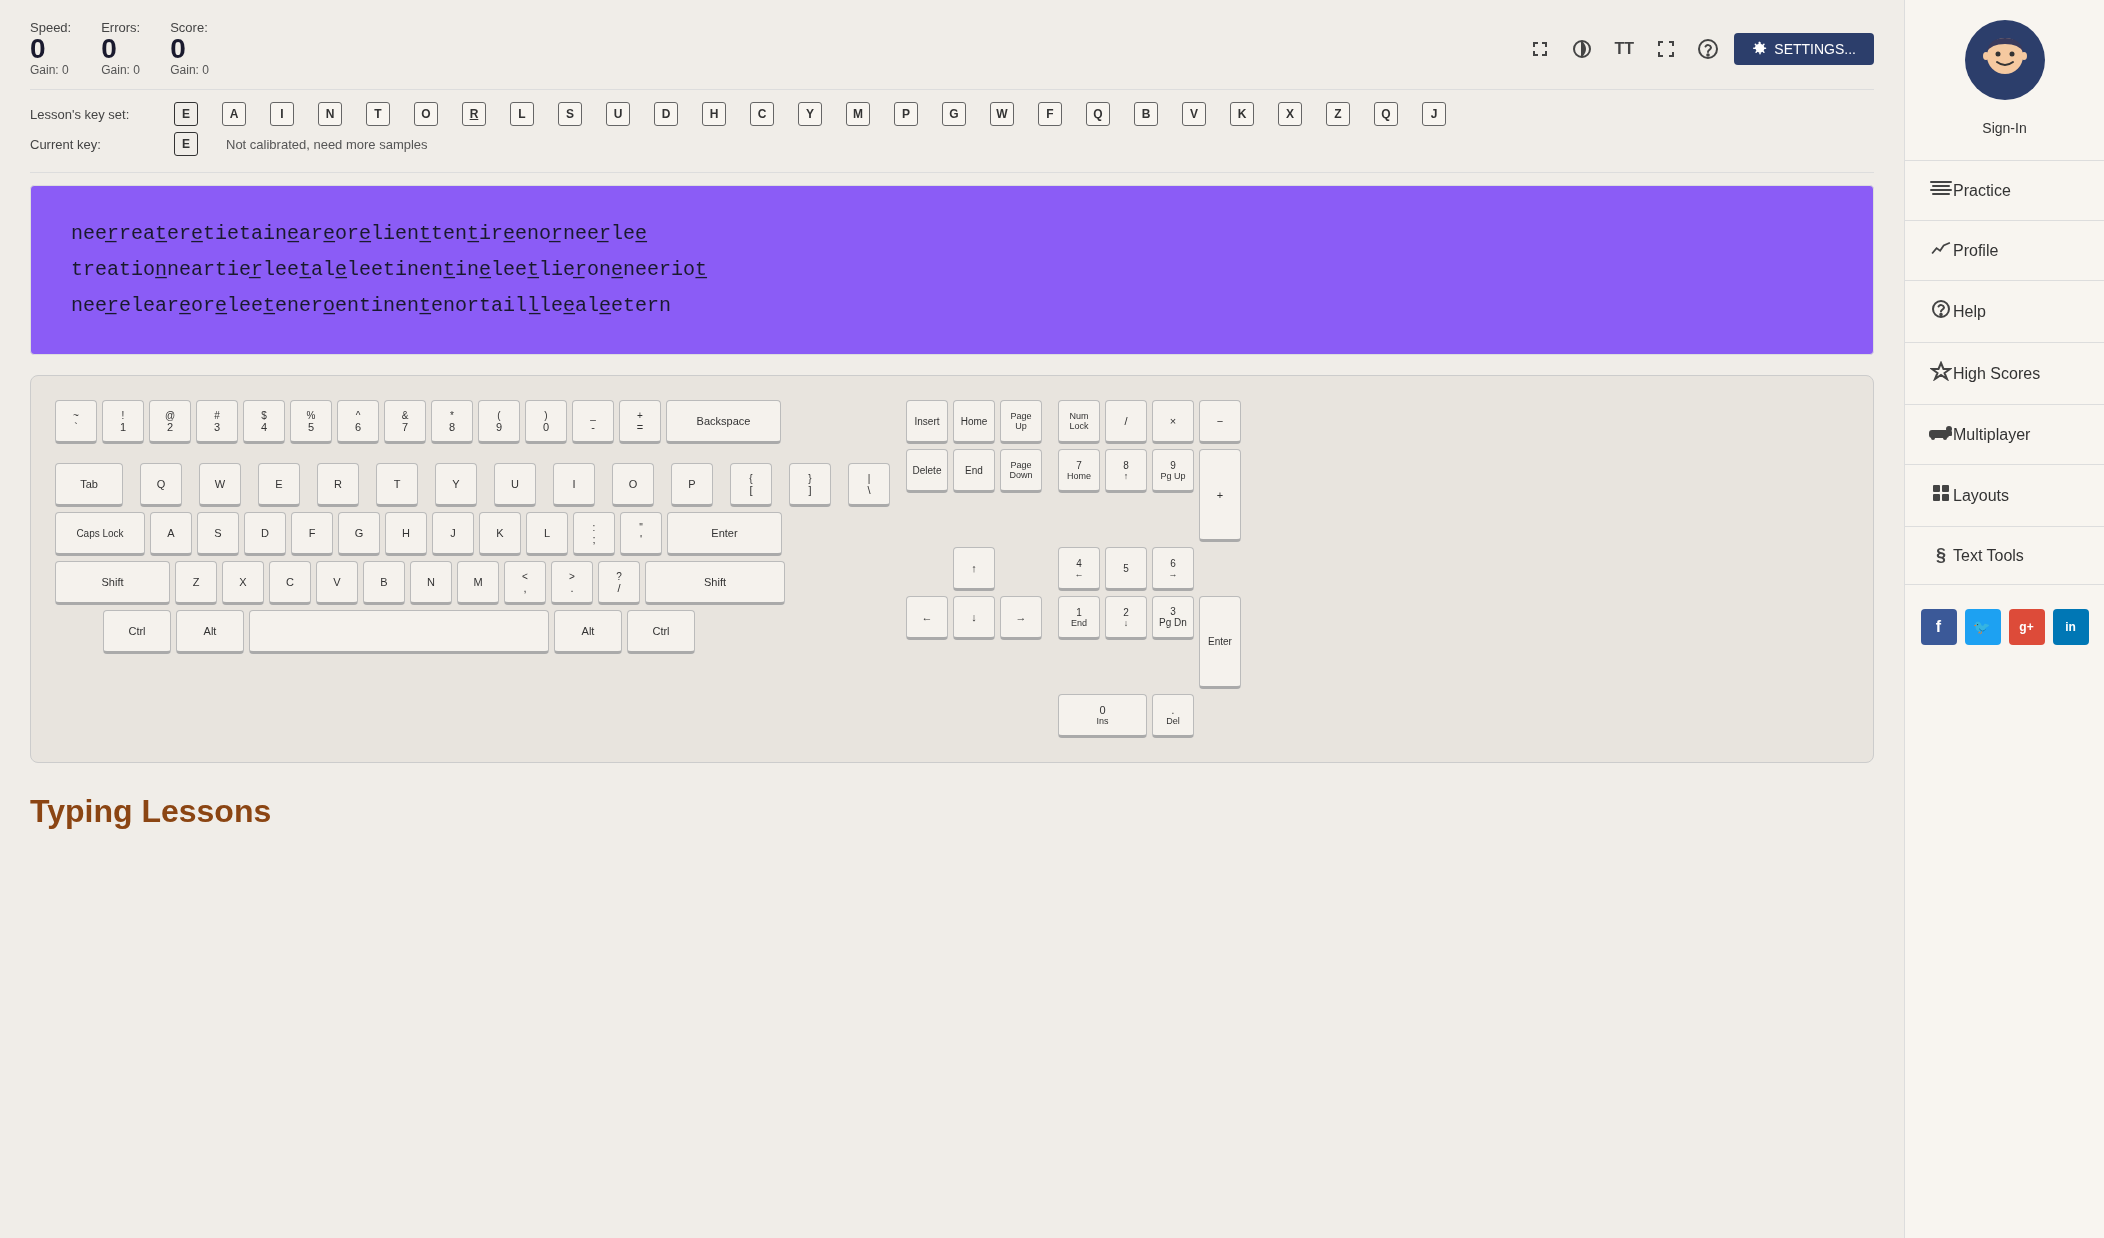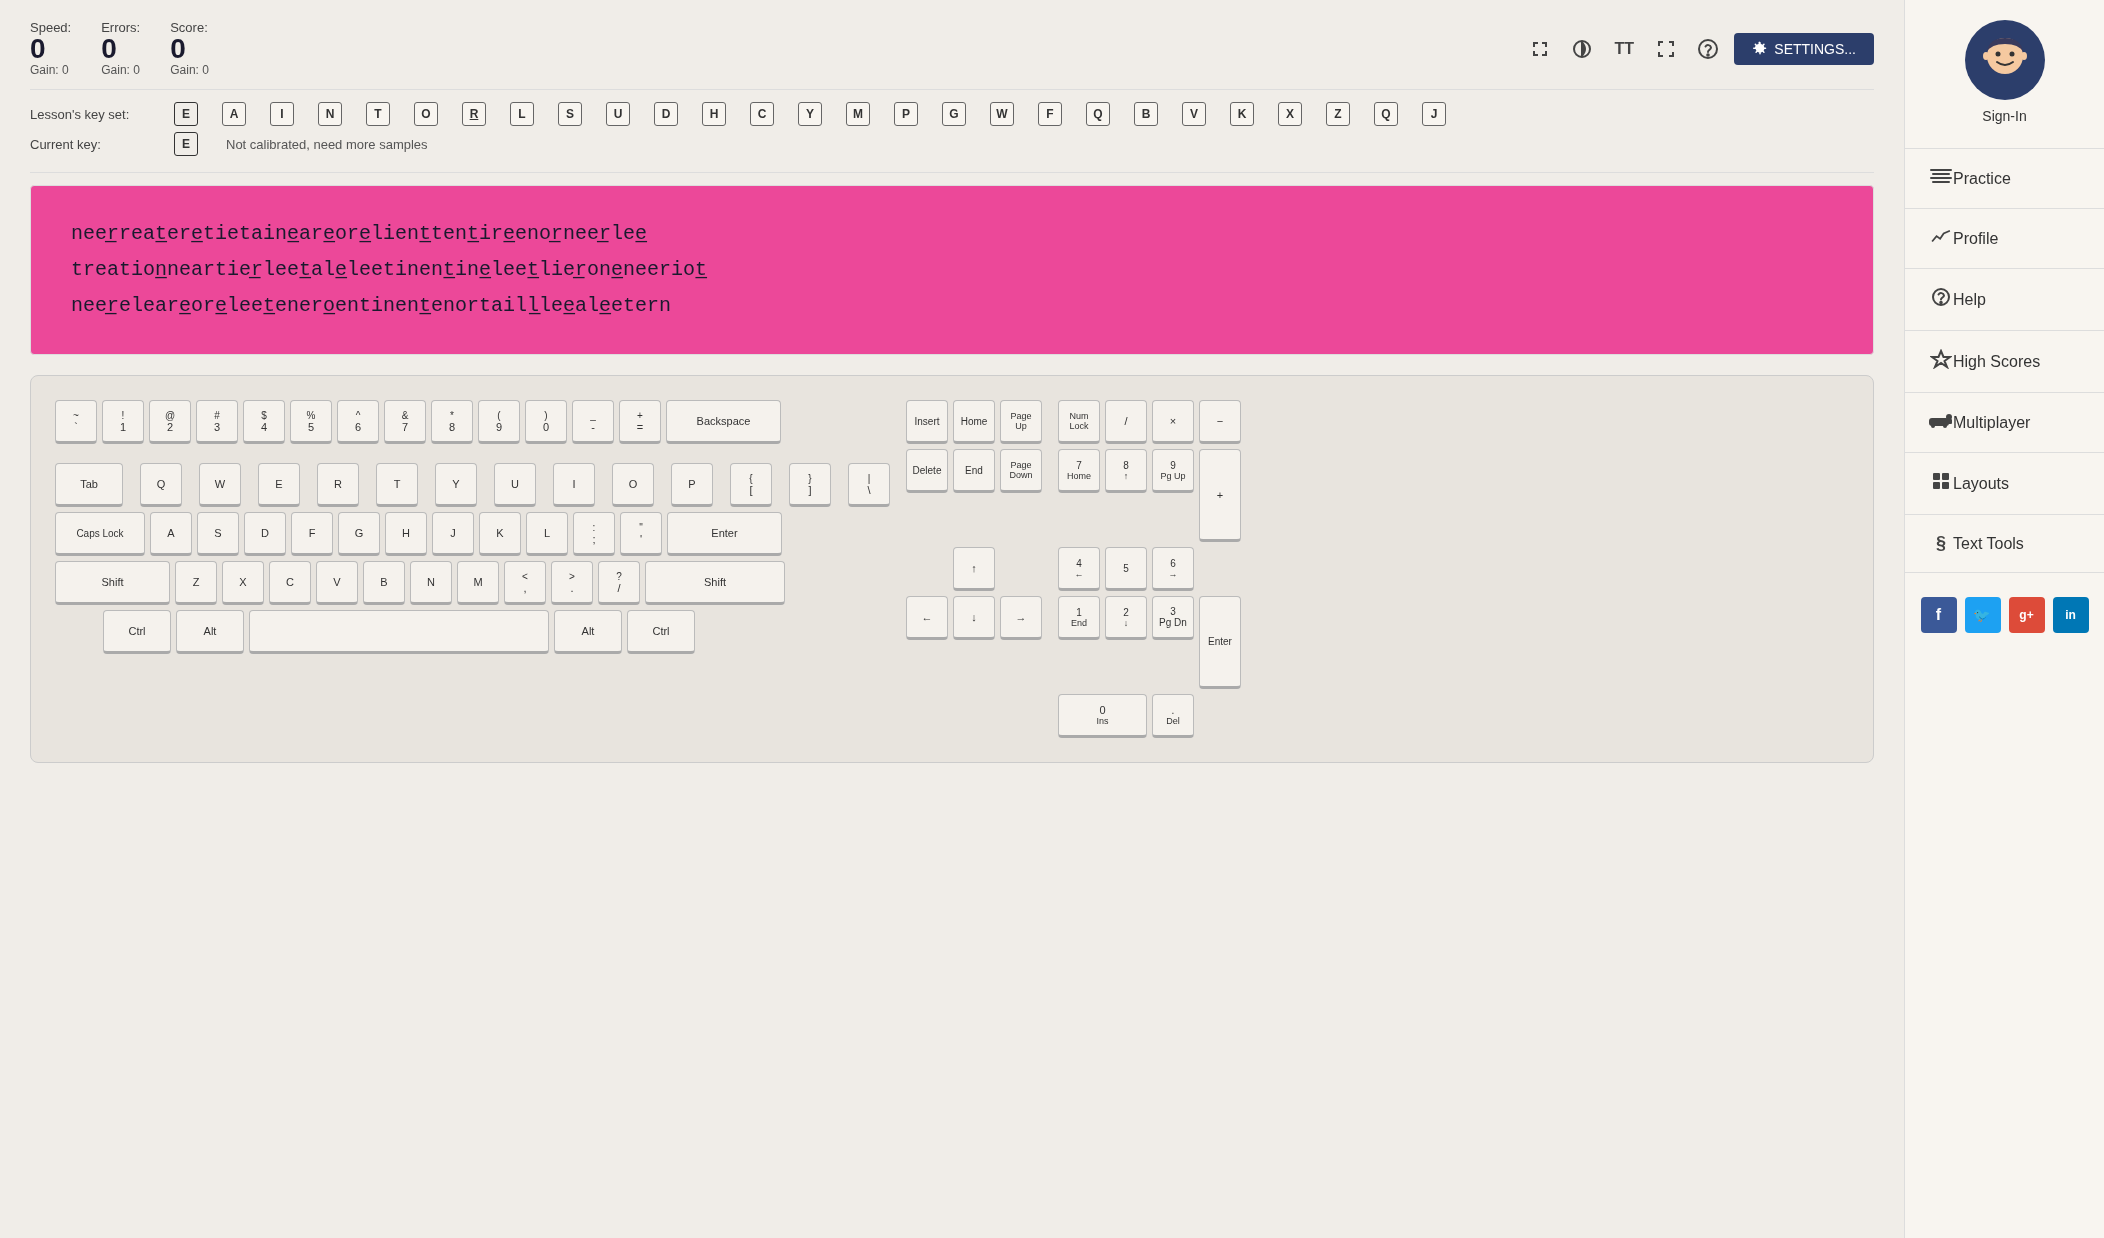--- a/index.html
+++ b/index.html
@@ -106,21 +106,21 @@
       border-color: #333;
     }
     .current-key-text {
       font-size: 13px;
       color: #555;
       margin-left: 4px;
     }
 
     
     .text-display {
-      background: #ec4899;
+      background: #8b5cf6;
       border: 1px solid #ddd;
       border-radius: 4px;
       padding: 30px 40px;
       margin-bottom: 20px;
       font-family: 'Courier New', monospace;
       font-size: 20px;
       color: #1a1a2e;
       line-height: 1.8;
     }
 
@@ -184,20 +184,21 @@
       align-items: center;
       justify-content: center;
       margin-bottom: 8px;
       font-size: 40px;
     }
     .sidebar-signin {
       font-size: 14px;
       color: #333;
       font-weight: 500;
       margin-bottom: 20px;
+      margin-top: 12px;
     }
     .sidebar-divider {
       width: 100%;
       height: 1px;
       background: #ddd;
       margin: 4px 0;
     }
     .sidebar-item {
       width: 100%;
       display: flex;
@@ -559,20 +560,21 @@
           <div class="key" style="height:93px; align-items:center; font-size:10px;">Enter</div>
         </div>
         <div style="display:flex; gap:5px;">
           <div class="key" style="min-width:89px;">0<br><span style="font-size:9px;">Ins</span></div>
           <div class="key" style="font-size:10px;">.<br><span style="font-size:9px;">Del</span></div>
         </div>
       </div>
     </div>
   </div>
 
+  <h2 class="section-title">Typing Lessons</h2>
 </div>
 
 <div class="sidebar">
   <div class="sidebar-avatar">
 
     <svg width="60" height="60" viewBox="0 0 60 60" fill="none">
 
       <circle cx="30" cy="26" r="18" fill="#f5c9a0"></circle>
 
       <path d="M12 22 Q14 8 30 8 Q46 8 48 22 Q44 14 30 14 Q16 14 12 22Z" fill="#3a3a5c"></path>

